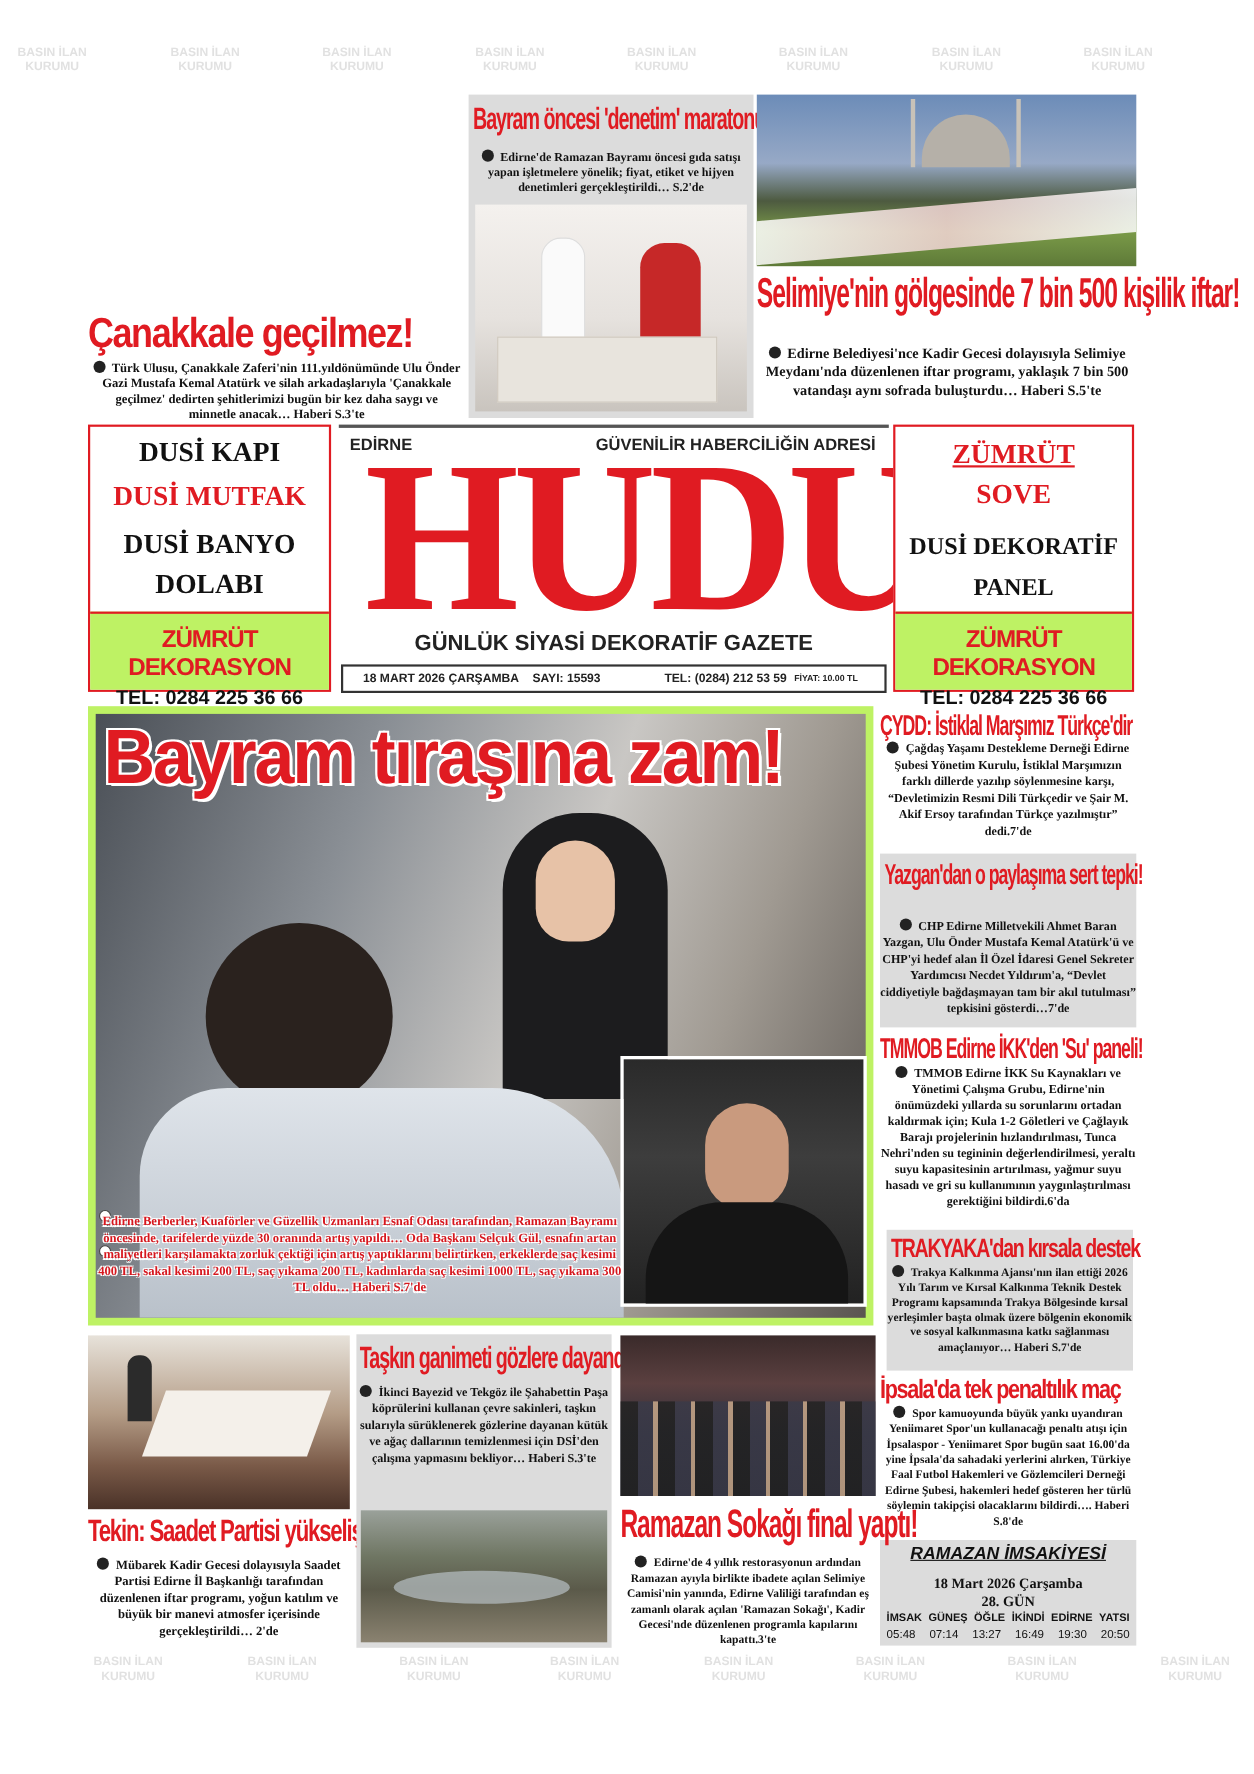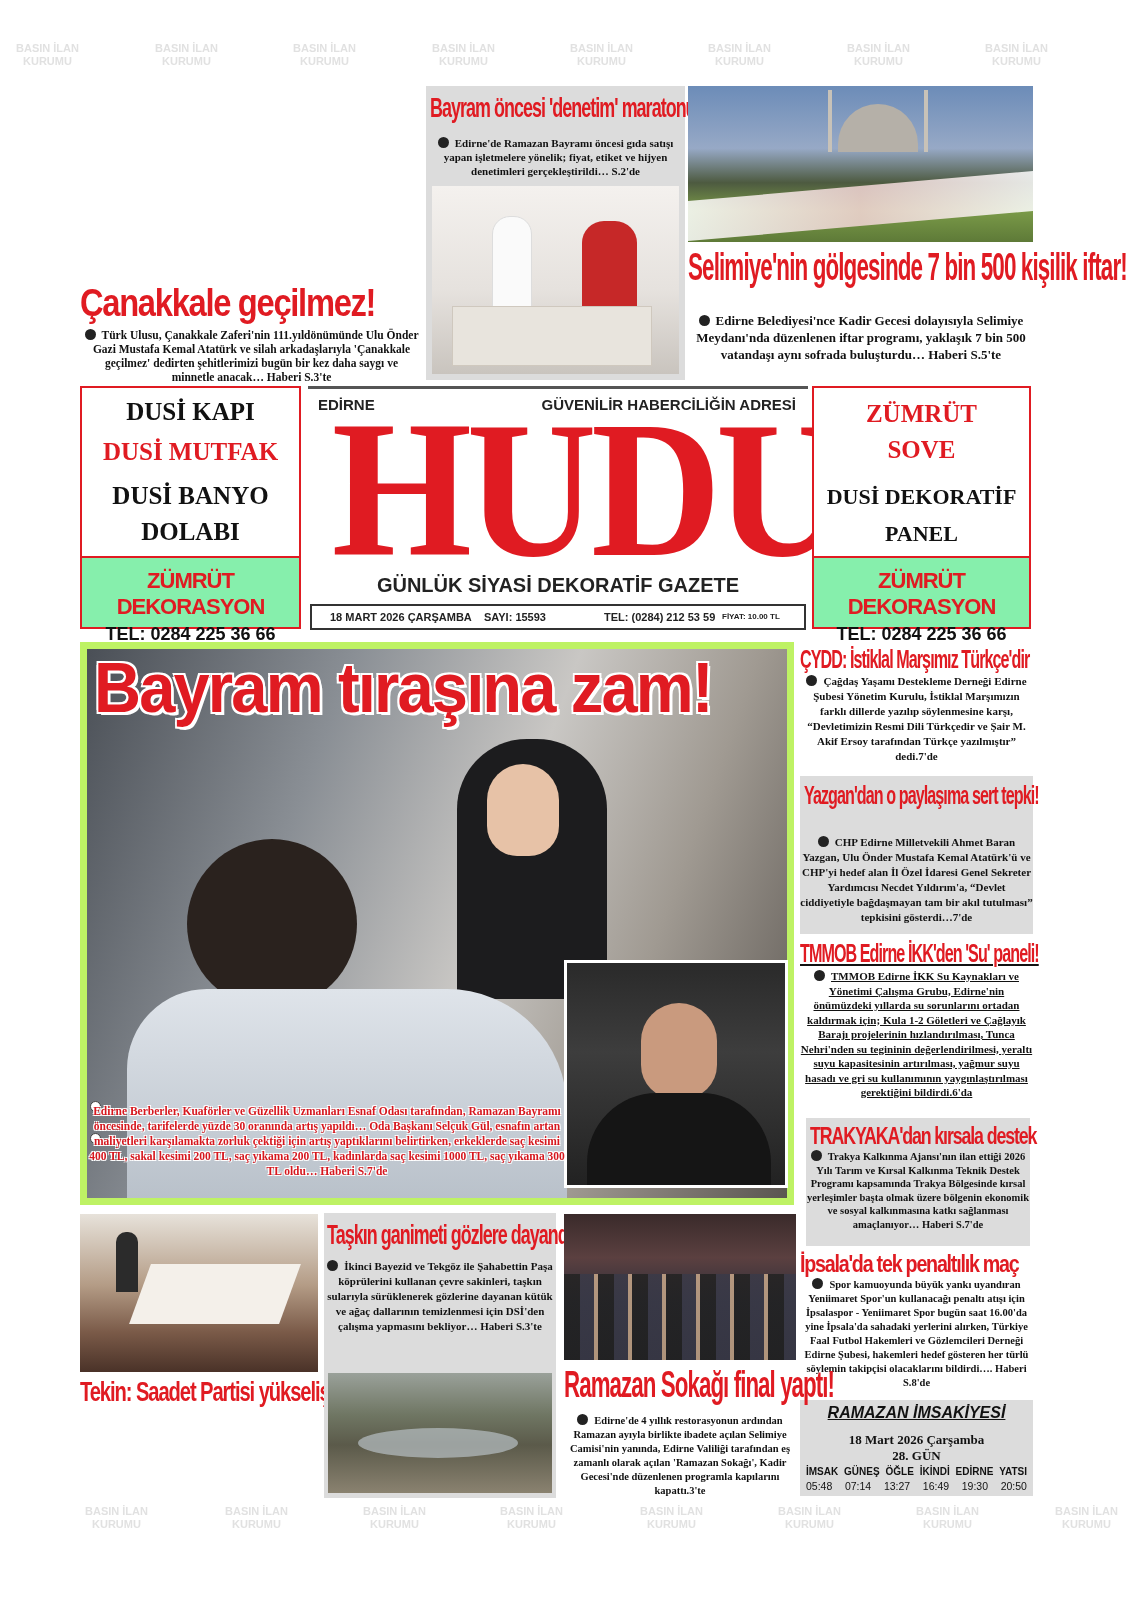--- a/index.html
+++ b/index.html
@@ -8,21 +8,21 @@
   .abs { position: absolute; }
   .hl { font-family: "Liberation Sans", sans-serif; font-weight: bold; color: #e01b22; letter-spacing: -1.5px; transform-origin: left top; white-space: nowrap; }
   .body-txt { font-family: "Liberation Serif", serif; font-weight: bold; text-align: center; color: #111; }
   .bullet { display: inline-block; width: 11px; height: 11px; border-radius: 50%; background: #222; margin-right: 6px; vertical-align: -1px; }
   .wbullet { display: inline-block; width: 11px; height: 11px; border-radius: 50%; background: #fff; border: 1.5px solid #444; }
   .photo { overflow: hidden; }
   .gray { background: #dcdcdc; }
   .watermark { position: absolute; font-family: "Liberation Sans", sans-serif; font-weight: bold; font-size: 11px; color: rgba(200,200,200,0.55); text-align: center; line-height: 13px; pointer-events: none; }
   .ad-box { border: 2px solid #e01b22; background: #fff; }
   .ad-line { font-family: "Liberation Serif", serif; font-weight: bold; text-align: center; }
-  .ad-foot { background: #86efac; border-top: 2px solid #e01b22; text-align: center; }
+  .ad-foot { background: #bef264; border-top: 2px solid #e01b22; text-align: center; }
   .ad-foot .brand { font-family: "Liberation Sans", sans-serif; font-weight: bold; color: #e01b22; font-size: 22px; letter-spacing: -1px; }
   .ad-foot .tel { font-family: "Liberation Sans", sans-serif; font-weight: bold; font-size: 18px; color: #111; }
 </style>
 </head>
 <body>
 
 <div>
   <div class="watermark" style="left:16px;top:42px;">
       <div>BASIN İLAN</div>
       <div>KURUMU</div>
@@ -134,21 +134,21 @@
   <div class="abs" style="left:0;top:188px;width:500px;text-align:center;font-family:'Liberation Sans',sans-serif;font-weight:bold;font-size:20px;color:#222;">GÜNLÜK SİYASİ DEKORATİF GAZETE</div>
   <div class="abs" style="left:2px;top:218px;width:496px;height:26px;border:2px solid #333;font-family:'Liberation Sans',sans-serif;font-weight:bold;color:#222;">
     <span class="abs" style="left:18px;top:5px;font-size:11px;">18 MART 2026 ÇARŞAMBA</span>
     <span class="abs" style="left:172px;top:5px;font-size:11px;">SAYI: 15593</span>
     <span class="abs" style="left:292px;top:5px;font-size:11px;">TEL: (0284) 212 53 59</span>
     <span class="abs" style="left:410px;top:6px;font-size:8px;">FİYAT: 10.00 TL</span>
   </div>
 </header>
 
 <aside class="ad-box abs" style="left:812px;top:386px;width:219px;height:243px;">
-  <div class="ad-line abs" style="left:0;top:12px;width:215px;font-size:25px;color:#e01b22;">ZÜMRÜT</div>
+  <div class="ad-line abs" style="left:0;top:12px;width:215px;font-size:25px;color:#e01b22;text-decoration:underline;">ZÜMRÜT</div>
   <div class="ad-line abs" style="left:0;top:48px;width:215px;font-size:25px;color:#e01b22;">SOVE</div>
   <div class="ad-line abs" style="left:0;top:96px;width:215px;font-size:22px;color:#111;">DUSİ DEKORATİF</div>
   <div class="ad-line abs" style="left:0;top:133px;width:215px;font-size:22px;color:#111;">PANEL</div>
   <div class="ad-foot abs" style="left:0;top:168px;width:215px;height:71px;">
     <div class="brand" style="margin-top:10px;">ZÜMRÜT DEKORASYON</div>
     <div class="tel" style="margin-top:4px;">TEL: 0284 225 36 66</div>
   </div>
 </aside>
 
 <section class="abs" style="left:80px;top:642px;width:714px;height:563px;background:#bef264;padding:6px;">
@@ -174,21 +174,21 @@
 
 <div class="abs" style="left:800px;top:642px;width:233px;">
   <article class="abs" style="left:0;top:0;width:233px;height:130px;">
     <h3 class="hl" style="font-size:26px;transform:scaleX(0.62);margin-top:2px;">ÇYDD: İstiklal Marşımız Türkçe'dir</h3>
     <p class="body-txt" style="width:233px;font-size:11px;line-height:15px;margin-top:-1px;"><span class="bullet"></span><span>Çağdaş Yaşamı Destekleme Derneği Edirne Şubesi Yönetim Kurulu, İstiklal Marşımızın farklı dillerde yazılıp söylenmesine karşı, “Devletimizin Resmi Dili Türkçedir ve Şair M. Akif Ersoy tarafından Türkçe yazılmıştır” dedi.7'de</span></p>
   </article>
   <article class="abs gray" style="left:0;top:134px;width:233px;height:158px;padding-top:4px;">
     <h3 class="hl" style="font-size:26px;transform:scaleX(0.62);margin-left:4px;">Yazgan'dan o paylaşıma sert tepki!</h3>
     <p class="body-txt" style="width:233px;font-size:11px;line-height:15px;margin-top:24px;"><span class="bullet"></span><span>CHP Edirne Milletvekili Ahmet Baran Yazgan, Ulu Önder Mustafa Kemal Atatürk'ü ve CHP'yi hedef alan İl Özel İdaresi Genel Sekreter Yardımcısı Necdet Yıldırım'a, “Devlet ciddiyetiyle bağdaşmayan tam bir akıl tutulması” tepkisini gösterdi…7'de</span></p>
   </article>
-  <article class="abs" style="left:0;top:296px;width:233px;height:180px;text-decoration:underline;">
+  <article class="abs" style="left:0;top:296px;width:233px;height:180px;">
     <h3 class="hl" style="font-size:26px;transform:scaleX(0.62);">TMMOB Edirne İKK'den 'Su' paneli!</h3>
     <p class="body-txt" style="width:233px;font-size:11px;line-height:14.5px;"><span class="bullet"></span><span>TMMOB Edirne İKK Su Kaynakları ve Yönetimi Çalışma Grubu, Edirne'nin önümüzdeki yıllarda su sorunlarını ortadan kaldırmak için; Kula 1-2 Göletleri ve Çağlayık Barajı projelerinin hızlandırılması, Tunca Nehri'nden su tegininin değerlendirilmesi, yeraltı suyu kapasitesinin artırılması, yağmur suyu hasadı ve gri su kullanımının yaygınlaştırılması gerektiğini bildirdi.6'da</span></p>
   </article>
   <article class="abs gray" style="left:6px;top:476px;width:224px;height:128px;padding-top:4px;">
     <h3 class="hl" style="font-size:24px;transform:scaleX(0.74);margin-left:4px;">TRAKYAKA'dan kırsala destek</h3>
     <p class="body-txt" style="width:224px;font-size:10.5px;line-height:13.5px;"><span class="bullet"></span><span>Trakya Kalkınma Ajansı'nın ilan ettiği 2026 Yılı Tarım ve Kırsal Kalkınma Teknik Destek Programı kapsamında Trakya Bölgesinde kırsal yerleşimler başta olmak üzere bölgenin ekonomik ve sosyal kalkınmasına katkı sağlanması amaçlanıyor… Haberi S.7'de</span></p>
   </article>
   <article class="abs" style="left:0;top:608px;width:233px;height:150px;">
     <h3 class="hl" style="font-size:24px;transform:scaleX(0.82);">İpsala'da tek penaltılık maç</h3>
     <p class="body-txt" style="width:233px;font-size:10.5px;line-height:14px;"><span class="bullet"></span><span>Spor kamuoyunda büyük yankı uyandıran Yeniimaret Spor'un kullanacağı penaltı atışı için İpsalaspor - Yeniimaret Spor bugün saat 16.00'da yine İpsala'da sahadaki yerlerini alırken, Türkiye Faal Futbol Hakemleri ve Gözlemcileri Derneği Edirne Şubesi, hakemleri hedef gösteren her türlü söylemin takipçisi olacaklarını bildirdi…. Haberi S.8'de</span></p>
@@ -216,20 +216,21 @@
     <span>20:50</span>
   </div>
 </section>
 
 <section class="abs" style="left:78px;top:1212px;width:242px;height:290px;">
   <div class="photo abs" style="left:2px;top:2px;width:238px;height:158px;background:linear-gradient(180deg,#e7e2da 0%,#b49c86 45%,#7a5a48 75%,#4a3228 100%);">
     <div class="abs" style="left:60px;top:50px;width:150px;height:60px;background:#f4f0ea;transform:skewX(-20deg);"></div>
     <div class="abs" style="left:36px;top:18px;width:22px;height:60px;background:#2b2b2b;border-radius:10px 10px 0 0;"></div>
   </div>
   <h2 class="hl abs" style="left:2px;top:164px;font-size:28px;transform:scaleX(0.72);">Tekin: Saadet Partisi yükselişte</h2>
+  <p class="body-txt abs" style="left:0;top:204px;width:242px;font-size:11.5px;line-height:15px;"><span class="bullet"></span><span>Mübarek Kadir Gecesi dolayısıyla Saadet Partisi Edirne İl Başkanlığı tarafından düzenlenen iftar programı, yoğun katılım ve büyük bir manevi atmosfer içerisinde gerçekleştirildi… 2'de</span></p>
 </section>
 
 <section class="abs gray" style="left:324px;top:1213px;width:232px;height:285px;">
   <h2 class="hl abs" style="left:3px;top:6px;font-size:28px;transform:scaleX(0.64);">Taşkın ganimeti gözlere dayandı</h2>
   <p class="body-txt abs" style="left:2px;top:46px;width:228px;font-size:11px;line-height:15px;"><span class="bullet"></span><span>İkinci Bayezid ve Tekgöz ile Şahabettin Paşa köprülerini kullanan çevre sakinleri, taşkın sularıyla sürüklenerek gözlerine dayanan kütük ve ağaç dallarının temizlenmesi için DSİ'den çalışma yapmasını bekliyor… Haberi S.3'te</span></p>
   <div class="photo abs" style="left:4px;top:160px;width:224px;height:120px;background:linear-gradient(180deg,#9aa19a 0%,#6f7663 35%,#5b5a4a 60%,#8a8270 100%);">
     <div class="abs" style="left:30px;top:55px;width:160px;height:30px;background:#b8c0c4;border-radius:50%;opacity:0.7;"></div>
   </div>
 </section>
 

